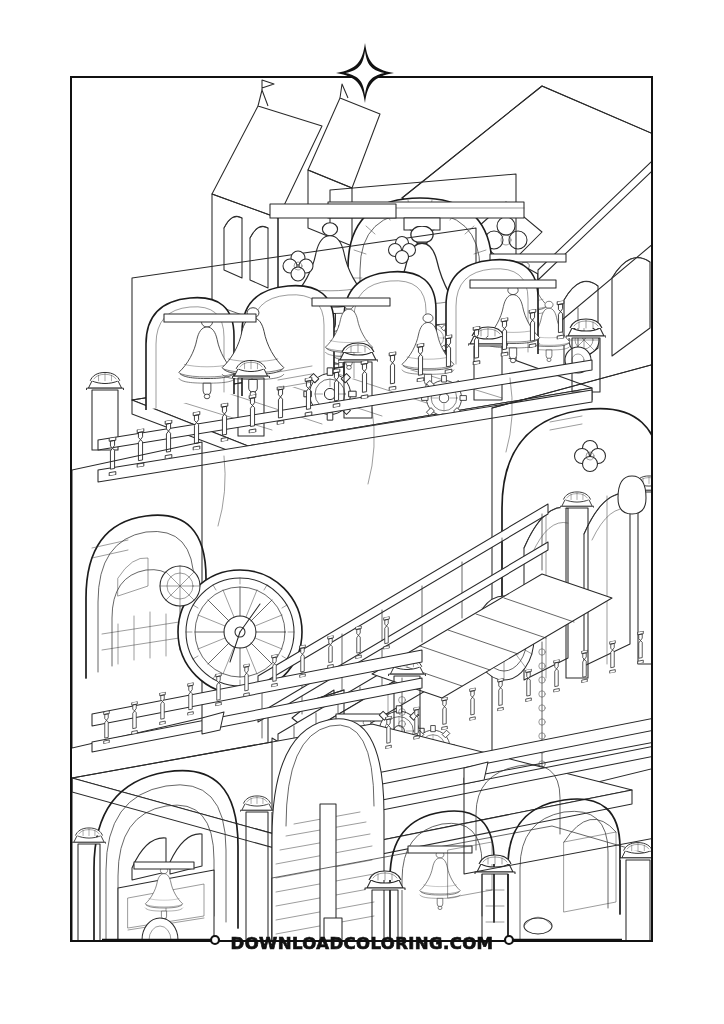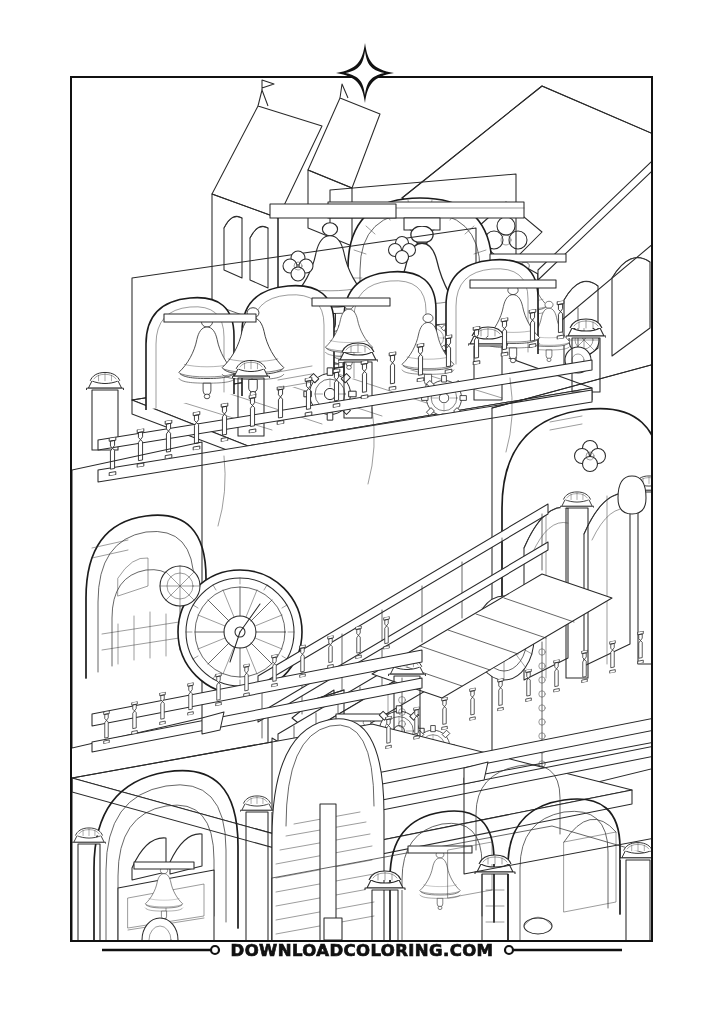--- a/index.html
+++ b/index.html
@@ -38,21 +38,21 @@
     left:335px;top:42px;
     width:60px;height:62px;
     z-index:6;
   }
 
   
   .footer{
     position:absolute;
     left:0;right:0;top:934px;
     height:32px;
-    display:flex;align-items:center;justify-content:center;
+    display:flex;justify-content:center;
     gap:9px;
     z-index:7;
   }
   .wm-text{
     font-family:"DejaVu Sans",sans-serif;
     font-weight:700;
     font-size:16.5px;
     letter-spacing:0.4px;
     color:#111;
     white-space:nowrap;

